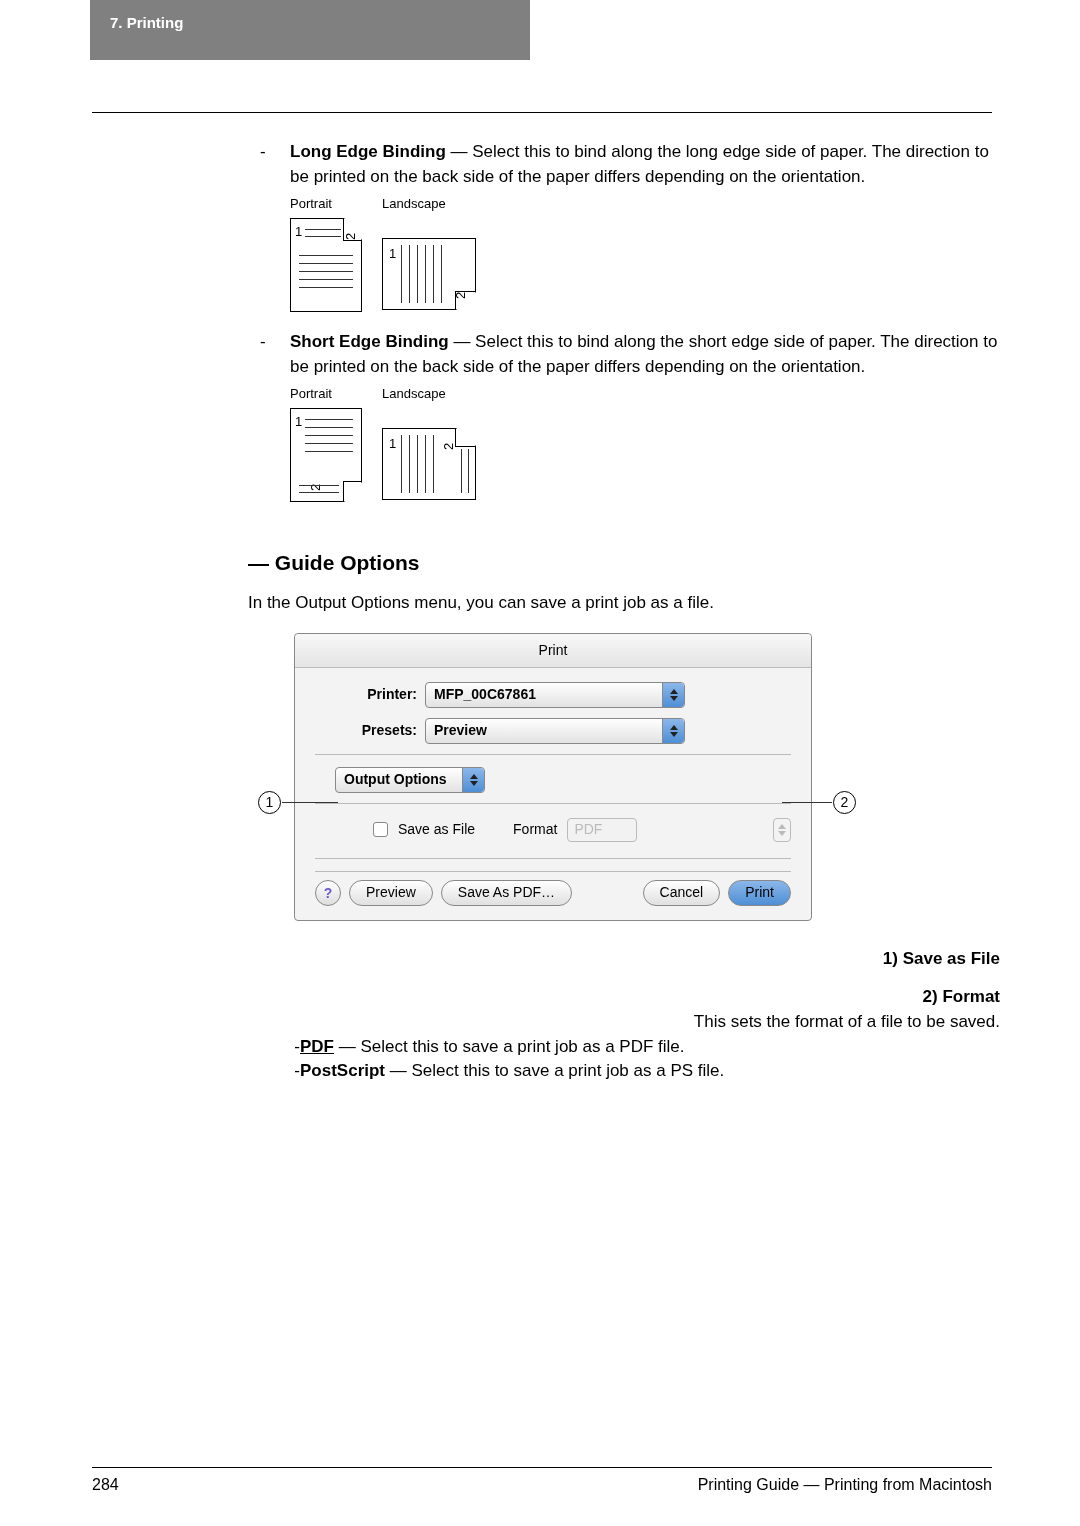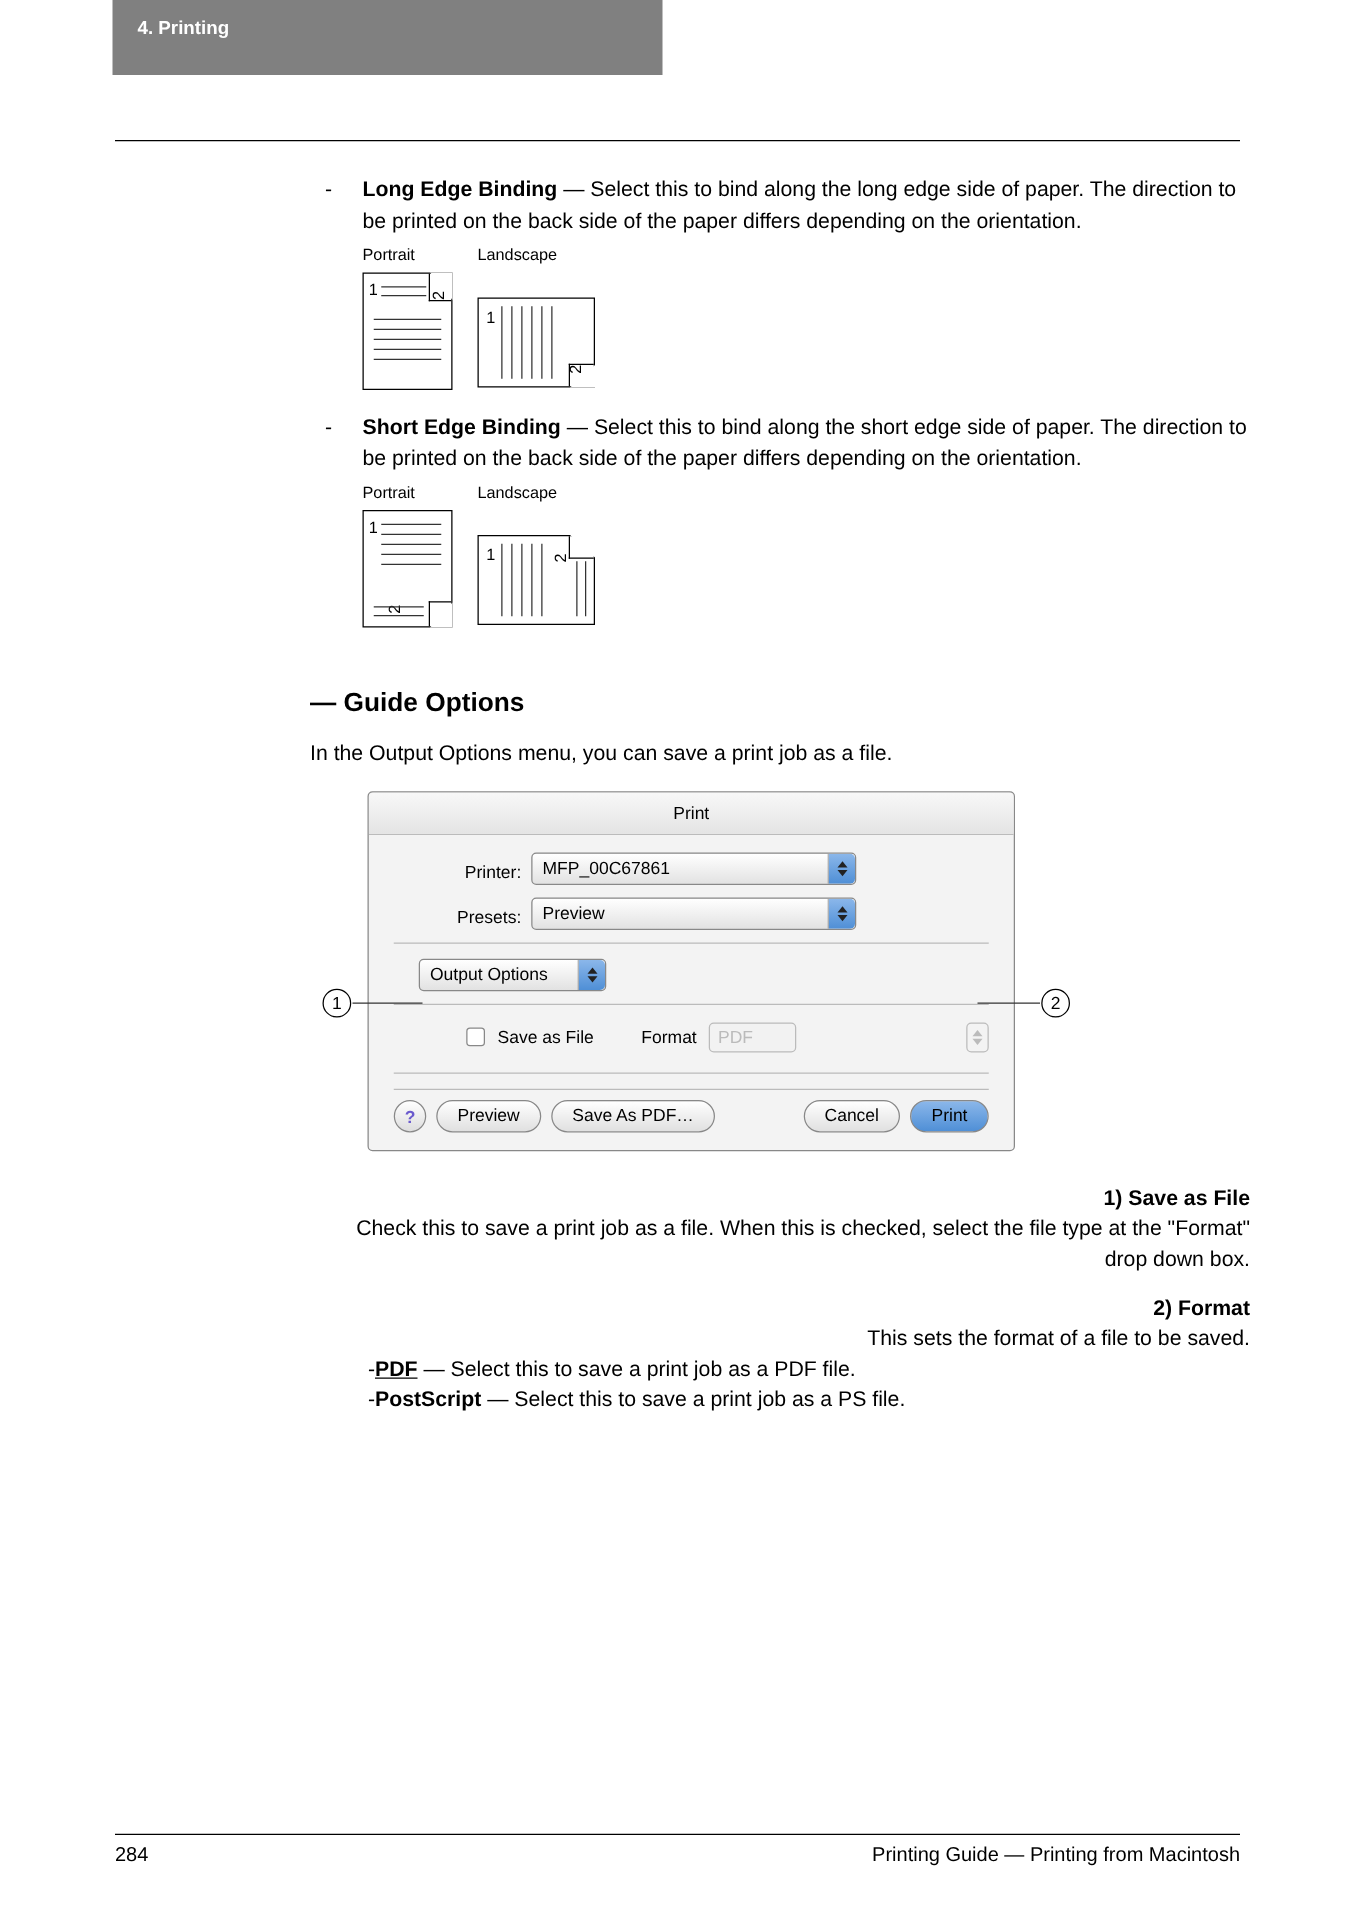--- a/index.html
+++ b/index.html
@@ -108,22 +108,23 @@
     text-align: center;
     padding: 6px 0;
     border-bottom: 1px solid #bbb;
     background: linear-gradient(#f8f8f8, #e4e4e4);
     font-weight: 500;
     border-radius: 4px 4px 0 0;
   }
   .dlg-body { padding: 14px 20px 14px 20px; }
   .dlg-row {
     display: flex;
-    align-items: flex-end;
+    align-items: center;
     margin-bottom: 10px;
+    font-weight: bold;
   }
   .dlg-label { width: 110px; text-align: right; padding-right: 8px; }
   .aqua-select, .aqua-select-sm {
     display: inline-flex;
     align-items: center;
     background: linear-gradient(#fff, #e2e2e2);
     border: 1px solid #888;
     border-radius: 4px;
     height: 26px;
     padding: 0 8px;
@@ -249,21 +250,21 @@
     position: absolute;
     bottom: 30px;
     right: 88px;
     font-size: 16px;
   }
 </style>
 </head>
 <body>
 
 <div class="header-tab">
-  <span>4.  Printing</span>
+  <span>7.  Printing</span>
 </div>
 <div class="rule"></div>
 
 <div class="content">
 
   <div class="bullet-item">
     <div class="dash">-</div>
     <div class="bullet-body">
       <span class="b">Long Edge Binding</span><span> — Select this to bind along the long edge side of paper. The direction to be printed on the back side of the paper differs depending on the orientation.</span>
     </div>
@@ -426,21 +427,20 @@
           <span class="pill-btn">Cancel</span>
           <span class="pill-btn pill-primary">Print</span>
         </div>
       </div>
     </div>
   </div>
 
   <div class="num-list">
     <div class="num-item">
       <span class="num-head"><span>1)</span> <span>Save as File</span></span>
-      <div class="num-body">Check this to save a print job as a file.  When this is checked, select the file type at the "Format" drop down box.</div>
     </div>
     <div class="num-item">
       <span class="num-head"><span>2)</span> <span>Format</span></span>
       <div class="num-body">This sets the format of a file to be saved.</div>
       <div class="sub-dash">
         <div class="dash">-</div>
         <div><span class="b u">PDF</span><span> — Select this to save a print job as a PDF file.</span></div>
       </div>
       <div class="sub-dash">
         <div class="dash">-</div>

